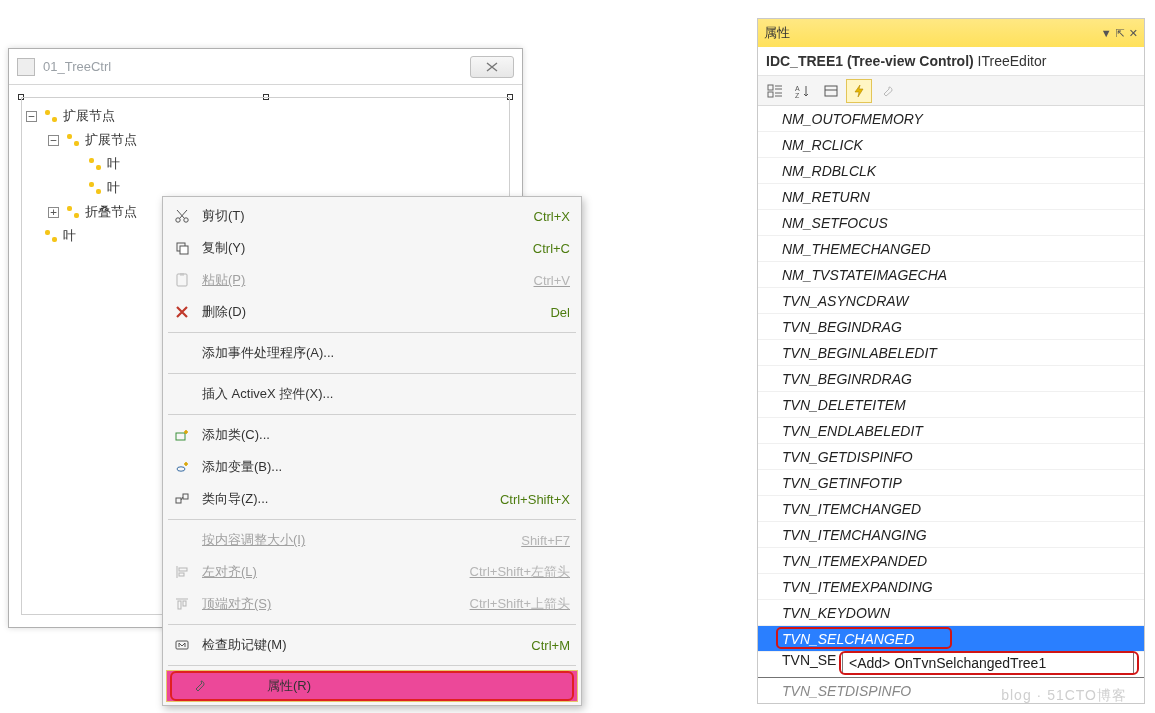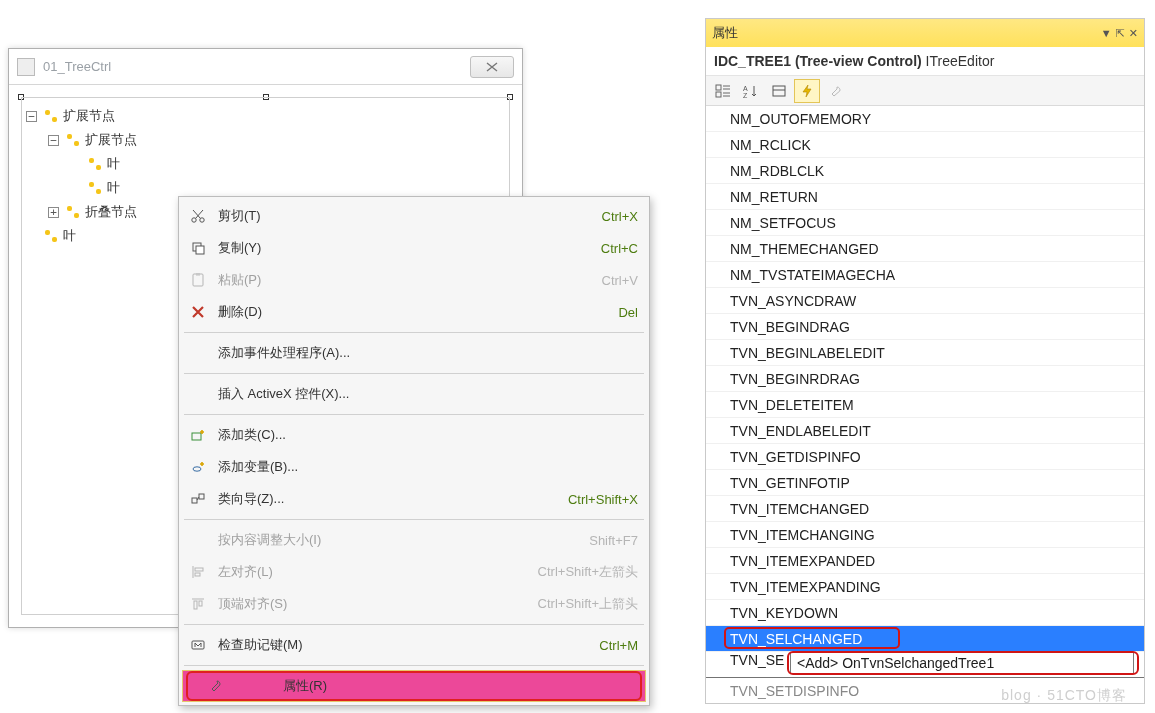--- a/index.html
+++ b/index.html
@@ -101,36 +101,36 @@
     position: absolute; width: 6px; height: 6px;
     background: #fff; border: 1px solid #333;
   }
   .sel-handles i:nth-child(1){left:-3px;top:-3px;}
   .sel-handles i:nth-child(2){left:50%;top:-3px;margin-left:-3px;}
   .sel-handles i:nth-child(3){right:-3px;top:-3px;}
 
   
   .ctx-menu {
     position: absolute;
-    left: 178px; top: 196px;
-    width: 472px;
+    left: 162px; top: 196px;
+    width: 420px;
     background: #f6f6f6;
     border: 1px solid #bcbcbc;
     box-shadow: 2px 3px 8px rgba(0,0,0,.25);
     padding: 3px;
     z-index: 50;
   }
   .ctx-item {
     display: flex; align-items: center;
     height: 32px;
     padding: 0 8px 0 6px;
     color: #333;
     position: relative;
   }
-  .ctx-item.disabled { color: #a0a0a0; }
+  .ctx-item.disabled { color: #a0a0a0; text-decoration: underline; }
   .ctx-item.hover { background: #ec4899; border: 1px solid #e6c76b; height:32px; padding: 0 7px 0 22px; gap: 48px; }
   .ctx-icon {
     width: 20px; height: 20px;
     margin-right: 10px;
     display: flex; align-items: center; justify-content: center;
     color: #555;
   }
   .ctx-item.disabled .ctx-icon { color: #b5b5b5; }
   .ctx-label { flex: 1; }
   .ctx-key { color: #4d7c0f; margin-left: 12px; }
@@ -139,21 +139,21 @@
   .red-mark {
     position:absolute; left:3px; right:3px; top:0; bottom:0;
     border: 2px solid #e02020; border-radius: 6px;
     pointer-events:none;
   }
 
   
   .props-panel {
     position: absolute;
     right: 10px; top: 18px;
-    width: 440px; height: 686px;
+    width: 388px; height: 686px;
     border: 1px solid #c9c9c9;
     background: #fff;
     display: flex; flex-direction: column;
   }
   .pp-title {
     height: 28px;
     background: linear-gradient(#ffe883,#ffe15b);
     display: flex; align-items: center;
     padding: 0 6px;
     font-size: 13px;
@@ -192,20 +192,21 @@
     overflow: hidden;
     position: relative;
   }
   .pp-row {
     display: flex; align-items: center;
     height: 26px;
     padding-left: 24px;
     border-bottom: 1px solid #f0f0f0;
     font-size: 14px;
     color: #222;
+    font-style: italic;
   }
   .pp-row.selected {
     background: #2a7fff;
     color: #fff;
     position: relative;
   }
   .red-box-name {
     position:absolute; left:18px; top:1px; height:22px;
     border:2px solid #d01515; border-radius:5px;
     pointer-events:none;

